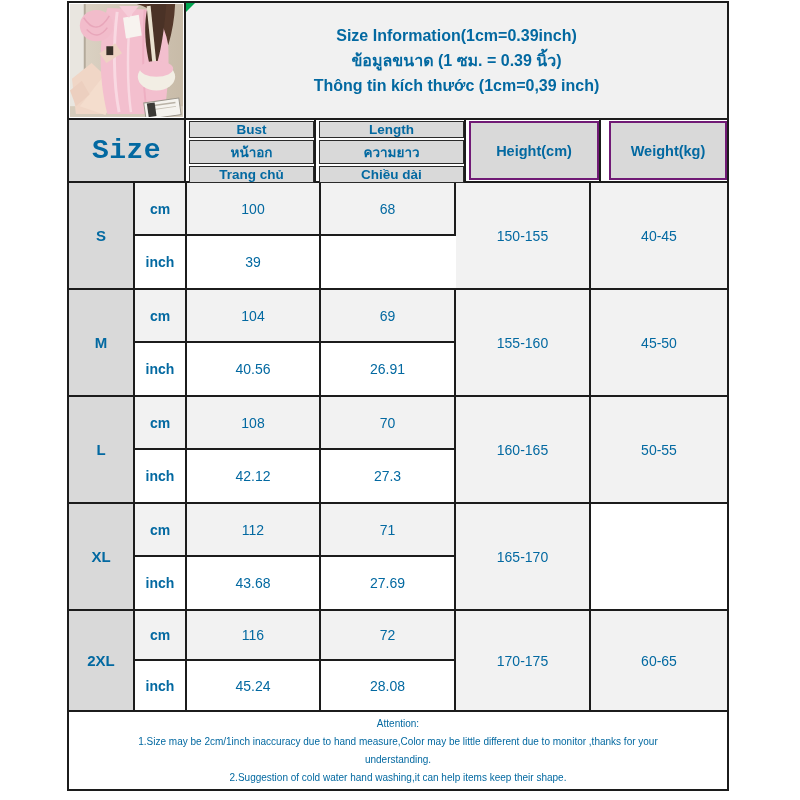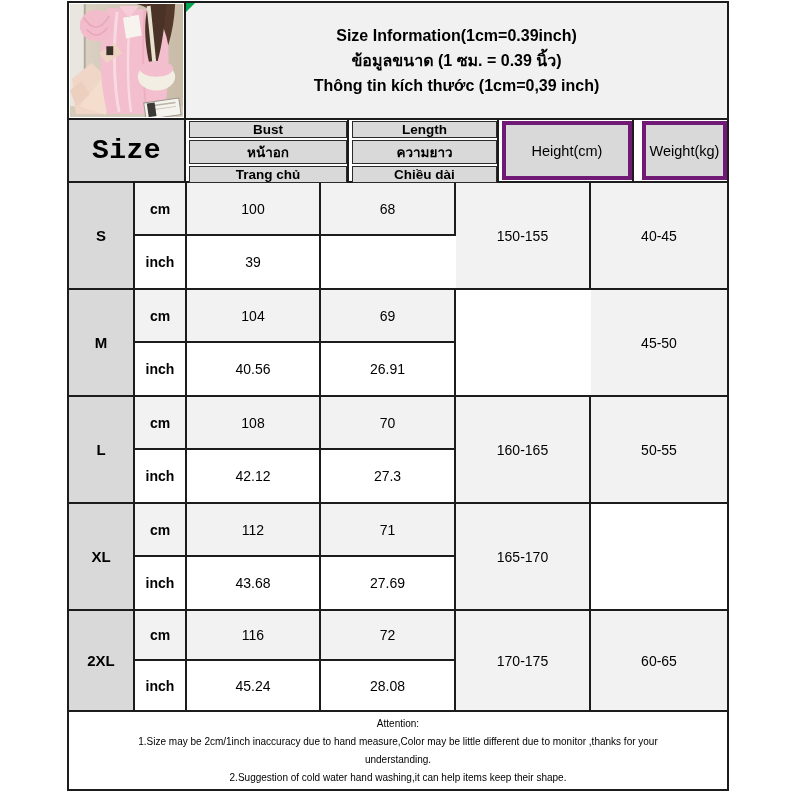--- a/index.html
+++ b/index.html
@@ -1,19 +1,19 @@
 <!DOCTYPE html>
 <html><head>
 <meta charset="utf-8">
 <style>
   html,body { margin:0; padding:0; background:#ffffff; }
   * { box-sizing:border-box; }
   .canvas {
     position:relative; width:800px; height:800px; background:#ffffff;
-    font-family:"Liberation Sans", sans-serif; color:#000000;
+    font-family:"Liberation Sans", sans-serif; color:#0369a1;
   }
   .sheet {
     position:absolute; left:67px; top:1px; width:662px;
     border:2px solid #1c1c1c; background:#ffffff;
   }
 
   
   .top { height:117px; border-bottom:2px solid #1c1c1c; display:flex; background:#f1f1f1; }
   .photo-cell { width:117px; border-right:2px solid #1c1c1c; background:#fff; padding:1px; }
   .photo-cell svg { display:block; width:100%; height:100%; }
@@ -31,32 +31,32 @@
   .colhdr { height:63px; border-bottom:2px solid #1c1c1c; display:flex; background:#ffffff; }
   .size-hd {
     width:117px; border-right:2px solid #1c1c1c; background:#d9d9d9;
     display:flex; align-items:center; justify-content:center;
     font-weight:bold; font-size:28px; letter-spacing:0.5px;font-family:Liberation Mono, monospace;
   }
   .stack {
     width:150px; border-right:2px solid #1c1c1c; background:#ffffff;
     display:flex; flex-direction:column; gap:2px; padding:1px 0 1px 3px;
   }
-  .stack-b { width:163px; }
+  .stack-b { width:130px; }
   .stack-item {
     flex:1; background:#d9d9d9; border:1px solid #2a2a2a;
     display:flex; align-items:center; justify-content:center;
     font-weight:bold; font-size:13.5px; white-space:nowrap;
   }
   .hdrbox { width:135px; border-right:2px solid #1c1c1c; background:#ffffff; display:flex; padding:1px 0 1px 3px; }
   .hdrbox.last { flex:1; border-right:none;padding-left:8px; }
   .hdrbox-in {
-    flex:1; background:#d9d9d9; border:4px solid #701a75;
+    flex:1; background:#d9d9d9; border:2px solid #701a75;
     display:flex; align-items:center; justify-content:center;
-    font-weight:normal; font-size:14.5px;
+    font-weight:bold; font-size:14.5px;
   }
 
   
   .block {
     height:107px; border-bottom:2px solid #1c1c1c;
     display:grid; grid-template-columns:66px 52px 134px 135px 135px 1fr;
     grid-template-rows:53px 1fr; background:#ffffff;
   }
   .block.last { height:101px; grid-template-rows:50px 1fr; }
   .c { display:flex; align-items:center; justify-content:center; font-size:14px; }
@@ -172,20 +172,21 @@
       <div class="c merge-w">40-45</div>
       <div class="c r2 gc2">inch</div>
       <div class="c r2 gc3">39</div>
     </div>
 
     <div class="block">
       <div class="c cell-size">M</div>
       <div class="c r1 gc2">cm</div>
       <div class="c r1 gc3">104</div>
       <div class="c r1 gc4">69</div>
+      <div class="c merge-h">155-160</div>
       <div class="c merge-w">45-50</div>
       <div class="c r2 gc2">inch</div>
       <div class="c r2 gc3">40.56</div>
       <div class="c r2 gc4">26.91</div>
     </div>
 
     <div class="block">
       <div class="c cell-size">L</div>
       <div class="c r1 gc2">cm</div>
       <div class="c r1 gc3">108</div>

